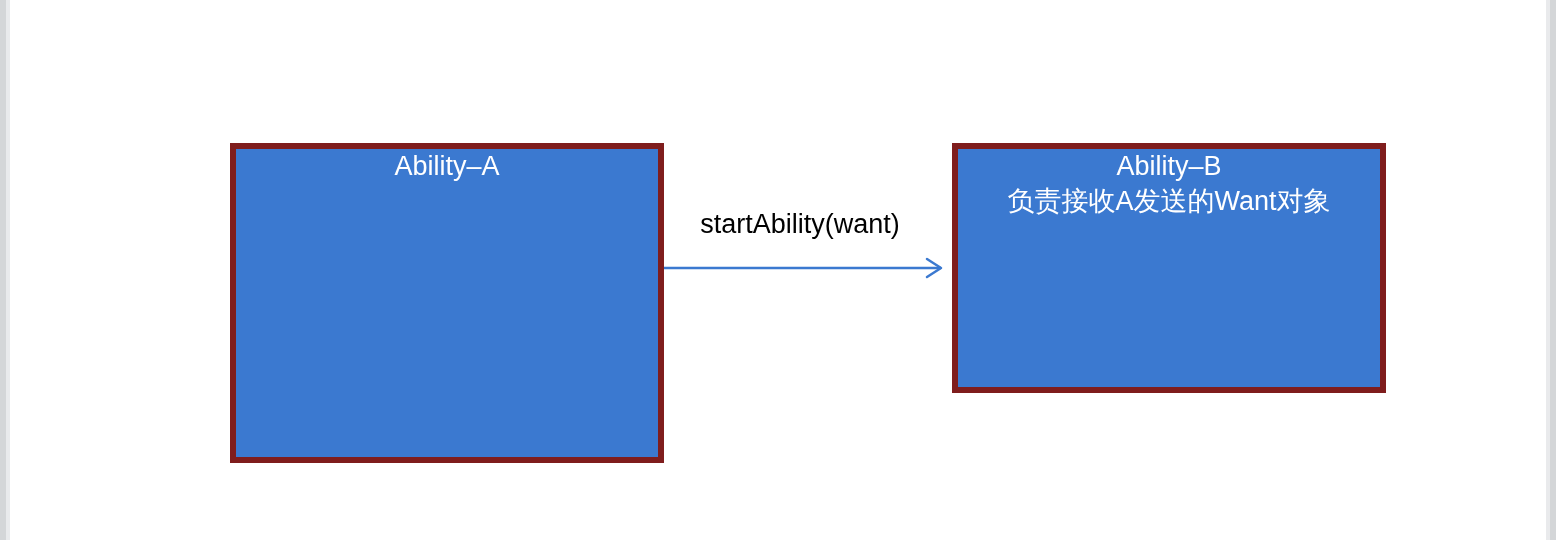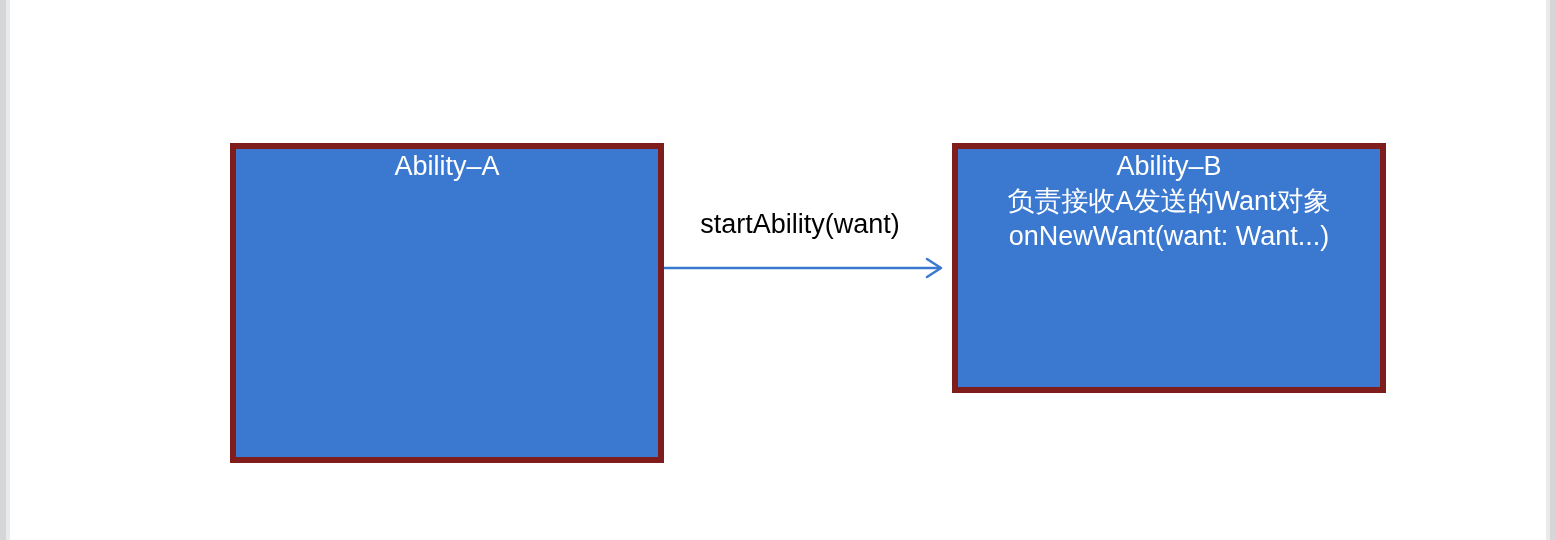--- a/index.html
+++ b/index.html
@@ -120,17 +120,16 @@
   <div class="node" id="node-a">
     <div class="lines">
       <span class="line">Ability–A</span>
     </div>
   </div>
 
   <div class="node" id="node-b">
     <div class="lines">
       <span class="line">Ability–B</span>
       <span class="line">负责接收A发送的Want对象</span>
-      <span class="line">onNewWant(want: Want...)</span>
     </div>
   </div>
 
 </div>
 
 </body></html>

